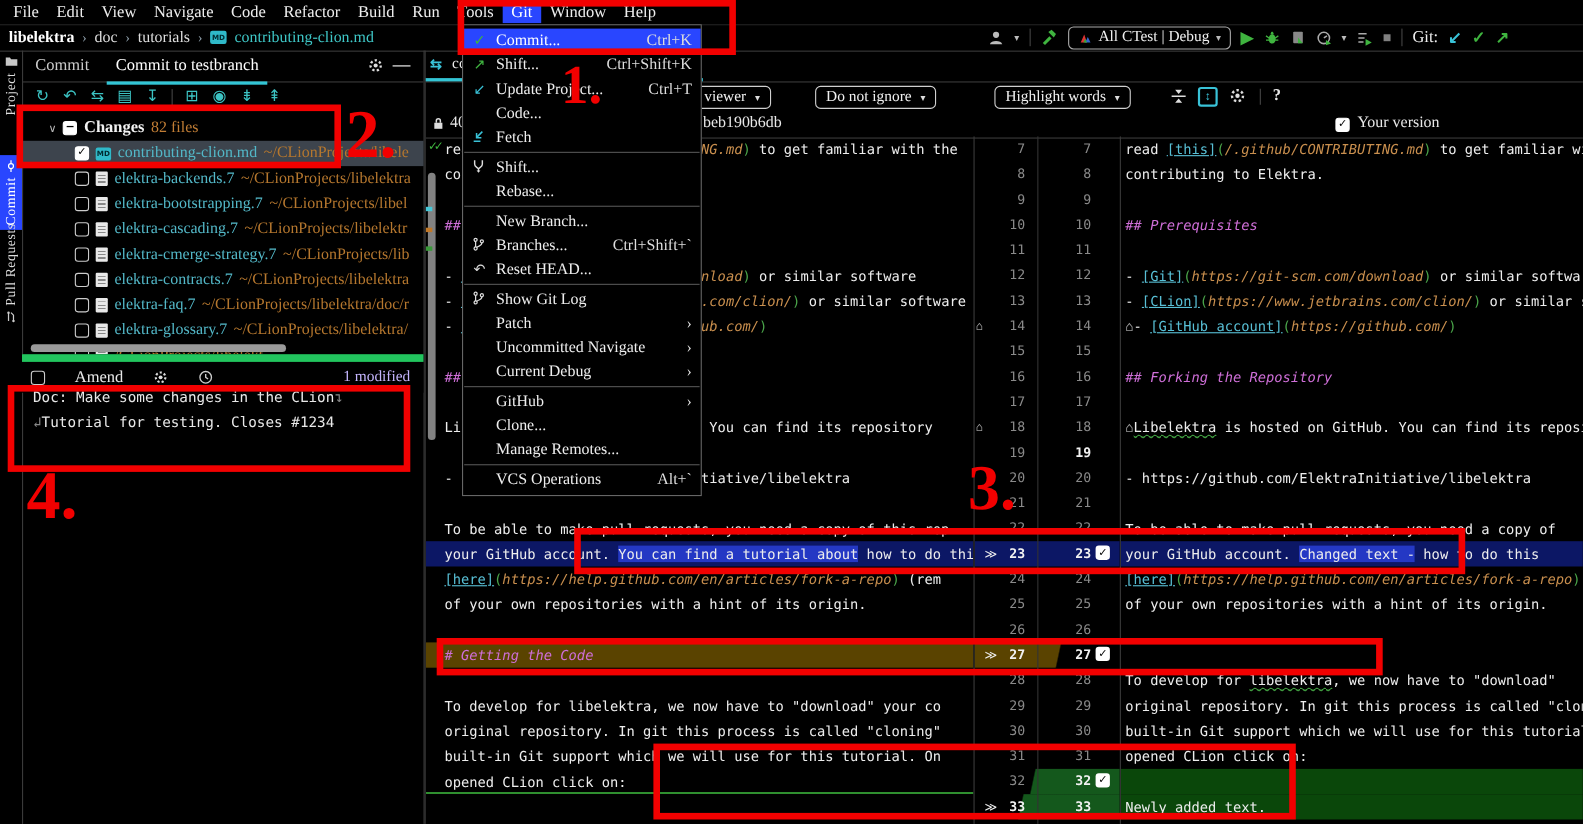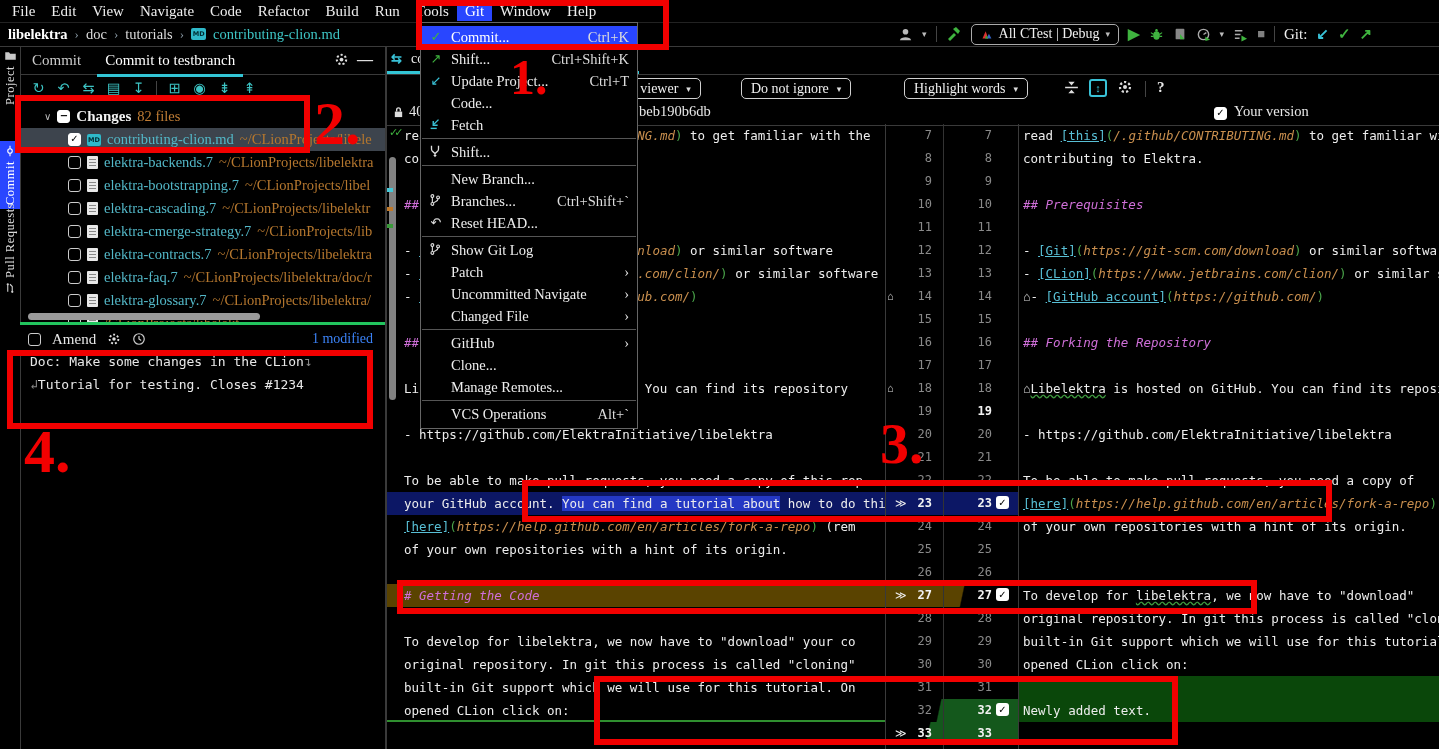--- a/index.html
+++ b/index.html
@@ -54,23 +54,23 @@
   .cb.on{background:#fff;border-color:#fff;}
   .file-row{height:23px;display:flex;align-items:center;gap:6px;padding-left:48px;font-size:14.5px;white-space:nowrap;overflow:hidden;}
   .file-row.selected{background:#3d444d;}
   .fname{color:#53b8c8;} .fpath{color:#b5772e;}
   .docicon{width:11px;height:13px;background:#e8e8e8;position:relative;border-radius:1px;flex:none;}
   .docicon::after{content:"";position:absolute;left:2px;right:2px;top:3px;height:8px;
       background:repeating-linear-gradient(#888 0 1px,transparent 1px 3px);}
   .mdicon2{width:14px;height:12px;background:#2fb9c9;color:#012b31;font:bold 6.5px "DejaVu Sans",sans-serif;
       text-align:center;line-height:13px;border-radius:2px;flex:none;}
   #cp-scrollbar{position:absolute;left:8px;top:267px;width:232px;height:7px;background:#9a9a9a;border-radius:4px;}
-  .amend-row{position:absolute;left:0;right:0;top:276px;height:28px;background:#000;border-top:3px solid #22c55e;
-      display:flex;align-items:center;gap:11px;padding-left:8px;font-size:15px;}
-  .modified{position:absolute;right:12px;color:#3b82f6;font-size:14px;}
+  .amend-row{position:absolute;left:0;right:0;top:276px;height:28px;background:#000;border-top:7px solid #22c55e;
+      display:flex;align-items:center;gap:27px;padding-left:8px;font-size:15px;}
+  .modified{position:absolute;right:12px;color:#c4b5fd;font-size:14px;}
   .msg-area{position:absolute;left:0;right:0;top:304px;height:132px;font-family:"DejaVu Sans Mono",monospace;font-size:13px;}
   .msg-line{height:23px;line-height:23px;padding-left:10px;white-space:pre;color:#e8e8e8;}
   .wrap{color:#888;}
   
   #git-menu{position:absolute;left:420px;top:22px;width:218px;background:#000;border:1px solid #666;
       z-index:50;padding:3px 0;box-sizing:border-box;}
   .gm-item{position:relative;height:22px;line-height:22px;padding-left:30px;color:#eee;font-size:14.5px;white-space:nowrap;}
   .gm-item.sel{background:#2946ff;color:#fff;}
   .gm-icon{position:absolute;left:7px;top:3px;width:16px;height:16px;font-size:13px;line-height:15px;text-align:center;}
   .gm-sc,.gm-sub{position:absolute;right:8px;color:#ddd;}
@@ -578,20 +578,21 @@
         <div class="dl"><span class="sp">- </span><span class="sl">[CLion]</span><span class="sg">(</span><span class="su">https://www.jetbrains.com/clion/</span><span class="sg">)</span><span class="sp"> or similar software</span></div>
         <div class="dl"><span class="sf">⌂</span><span class="sp">- </span><span class="sl">[GitHub account]</span><span class="sg">(</span><span class="su">https://github.com/</span><span class="sg">)</span></div>
         <div class="dl"></div>
         <div class="dl"><span class="sh">## Forking the Repository</span></div>
         <div class="dl"></div>
         <div class="dl"><span class="sf">⌂</span><span class="ssq">Libelektra</span><span class="sp"> is hosted on GitHub. You can find its repository</span></div>
         <div class="dl"></div>
         <div class="dl"><span class="sp">- https://github.com/ElektraInitiative/libelektra</span></div>
         <div class="dl"></div>
         <div class="dl"><span class="sp">To be able to make pull requests, you need a copy of</span></div>
+        <div class="dl rowblue"><span class="sp">your GitHub account. </span><span class="sp swd">Changed text -</span><span class="sp"> how to do this</span></div>
         <div class="dl"><span class="sl">[here]</span><span class="sg">(</span><span class="su">https://help.github.com/en/articles/fork-a-repo</span><span class="sg">)</span><span class="sp"> (rem</span></div>
         <div class="dl"><span class="sp">of your own repositories with a hint of its origin.</span></div>
         <div class="dl"></div>
         <div class="dl"></div>
         <div class="dl"><span class="sp">To develop for </span><span class="ssq">libelektra</span><span class="sp">, we now have to "download"</span></div>
         <div class="dl"><span class="sp">original repository. In git this process is called "cloning"</span></div>
         <div class="dl"><span class="sp">built-in Git support which we will use for this tutorial. On</span></div>
         <div class="dl"><span class="sp">opened CLion click on:</span></div>
         <div class="dl rowgreen"></div>
         <div class="dl rowgreen"><span class="sp">Newly added text.</span></div>
@@ -621,20 +622,21 @@
             <path d="M3 13h7" stroke="#39c2d7" stroke-width="1.6"></path>
           </svg>
         </span><span>Fetch</span></div>
       <div class="gm-sep"></div>
       <div class="gm-item"><span class="gm-icon">
           <svg viewBox="0 0 16 16" width="14" height="14">
             <path d="M4 2v4c0 3 3 3 4 5M12 2v4c0 3-3 3-4 5v2" fill="none" stroke="#ddd" stroke-width="1.5"></path>
             <path d="M6 12.5l2 2.5 2-2.5z" fill="#ddd"></path>
           </svg>
         </span><span>Shift...</span></div>
+      <div class="gm-item"><span>Rebase...</span></div>
       <div class="gm-sep"></div>
       <div class="gm-item"><span>New Branch...</span></div>
       <div class="gm-item"><span class="gm-icon">
           <svg viewBox="0 0 16 16" width="14" height="14">
             <circle cx="5" cy="3.5" r="1.6" fill="none" stroke="#ddd" stroke-width="1.3"></circle>
             <circle cx="5" cy="12.5" r="1.6" fill="none" stroke="#ddd" stroke-width="1.3"></circle>
             <circle cx="11.5" cy="5" r="1.6" fill="none" stroke="#ddd" stroke-width="1.3"></circle>
             <path d="M5 5v6M11.5 6.6C11.5 10 8 9.5 6.3 11.3" fill="none" stroke="#ddd" stroke-width="1.3"></path>
           </svg>
         </span><span>Branches...</span><span class="gm-sc">Ctrl+Shift+`</span></div>
@@ -643,21 +645,21 @@
       <div class="gm-item"><span class="gm-icon">
           <svg viewBox="0 0 16 16" width="14" height="14">
             <circle cx="5" cy="3.5" r="1.6" fill="none" stroke="#ddd" stroke-width="1.3"></circle>
             <circle cx="5" cy="12.5" r="1.6" fill="none" stroke="#ddd" stroke-width="1.3"></circle>
             <circle cx="11.5" cy="5" r="1.6" fill="none" stroke="#ddd" stroke-width="1.3"></circle>
             <path d="M5 5v6M11.5 6.6C11.5 10 8 9.5 6.3 11.3" fill="none" stroke="#ddd" stroke-width="1.3"></path>
           </svg>
         </span><span>Show Git Log</span></div>
       <div class="gm-item"><span>Patch</span><span class="gm-sub">›</span></div>
       <div class="gm-item"><span>Uncommitted Navigate</span><span class="gm-sub">›</span></div>
-      <div class="gm-item"><span>Changed File</span><span class="gm-sub">›</span></div>
+      <div class="gm-item"><span>Current Debug</span><span class="gm-sub">›</span></div>
       <div class="gm-sep"></div>
       <div class="gm-item"><span>GitHub</span><span class="gm-sub">›</span></div>
       <div class="gm-item"><span>Clone...</span></div>
       <div class="gm-item"><span>Manage Remotes...</span></div>
       <div class="gm-sep"></div>
       <div class="gm-item"><span>VCS Operations</span><span class="gm-sc">Alt+`</span></div>
     </div>
 </div>
 
 </body></html>

